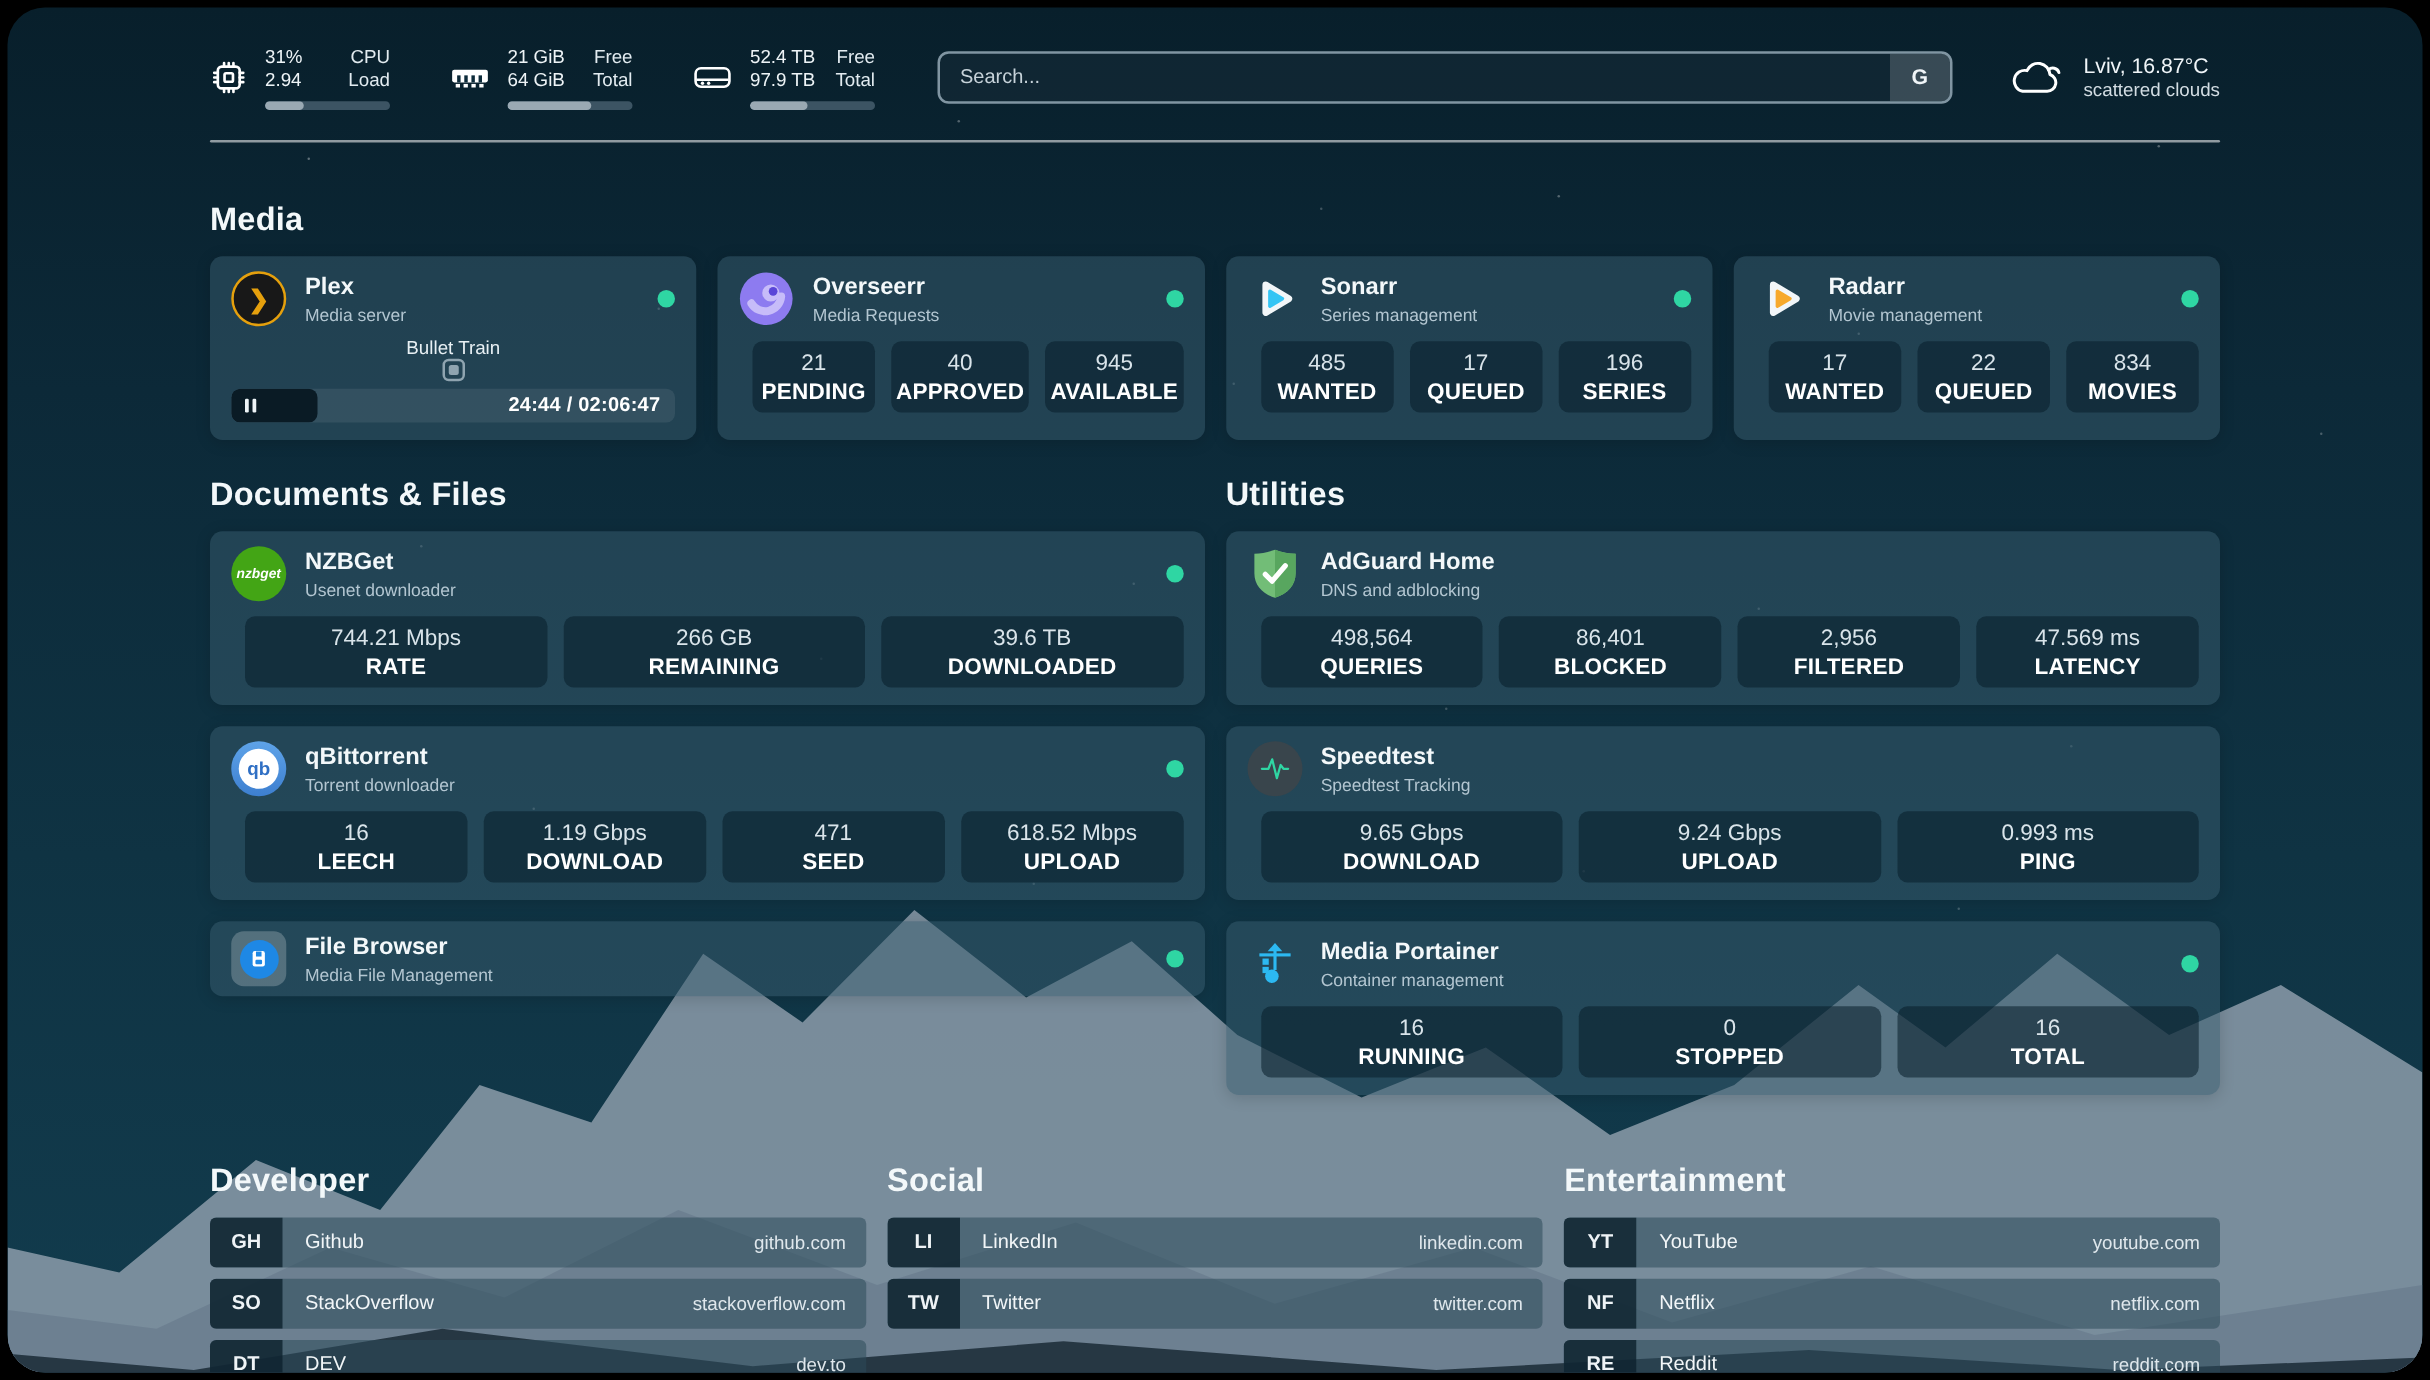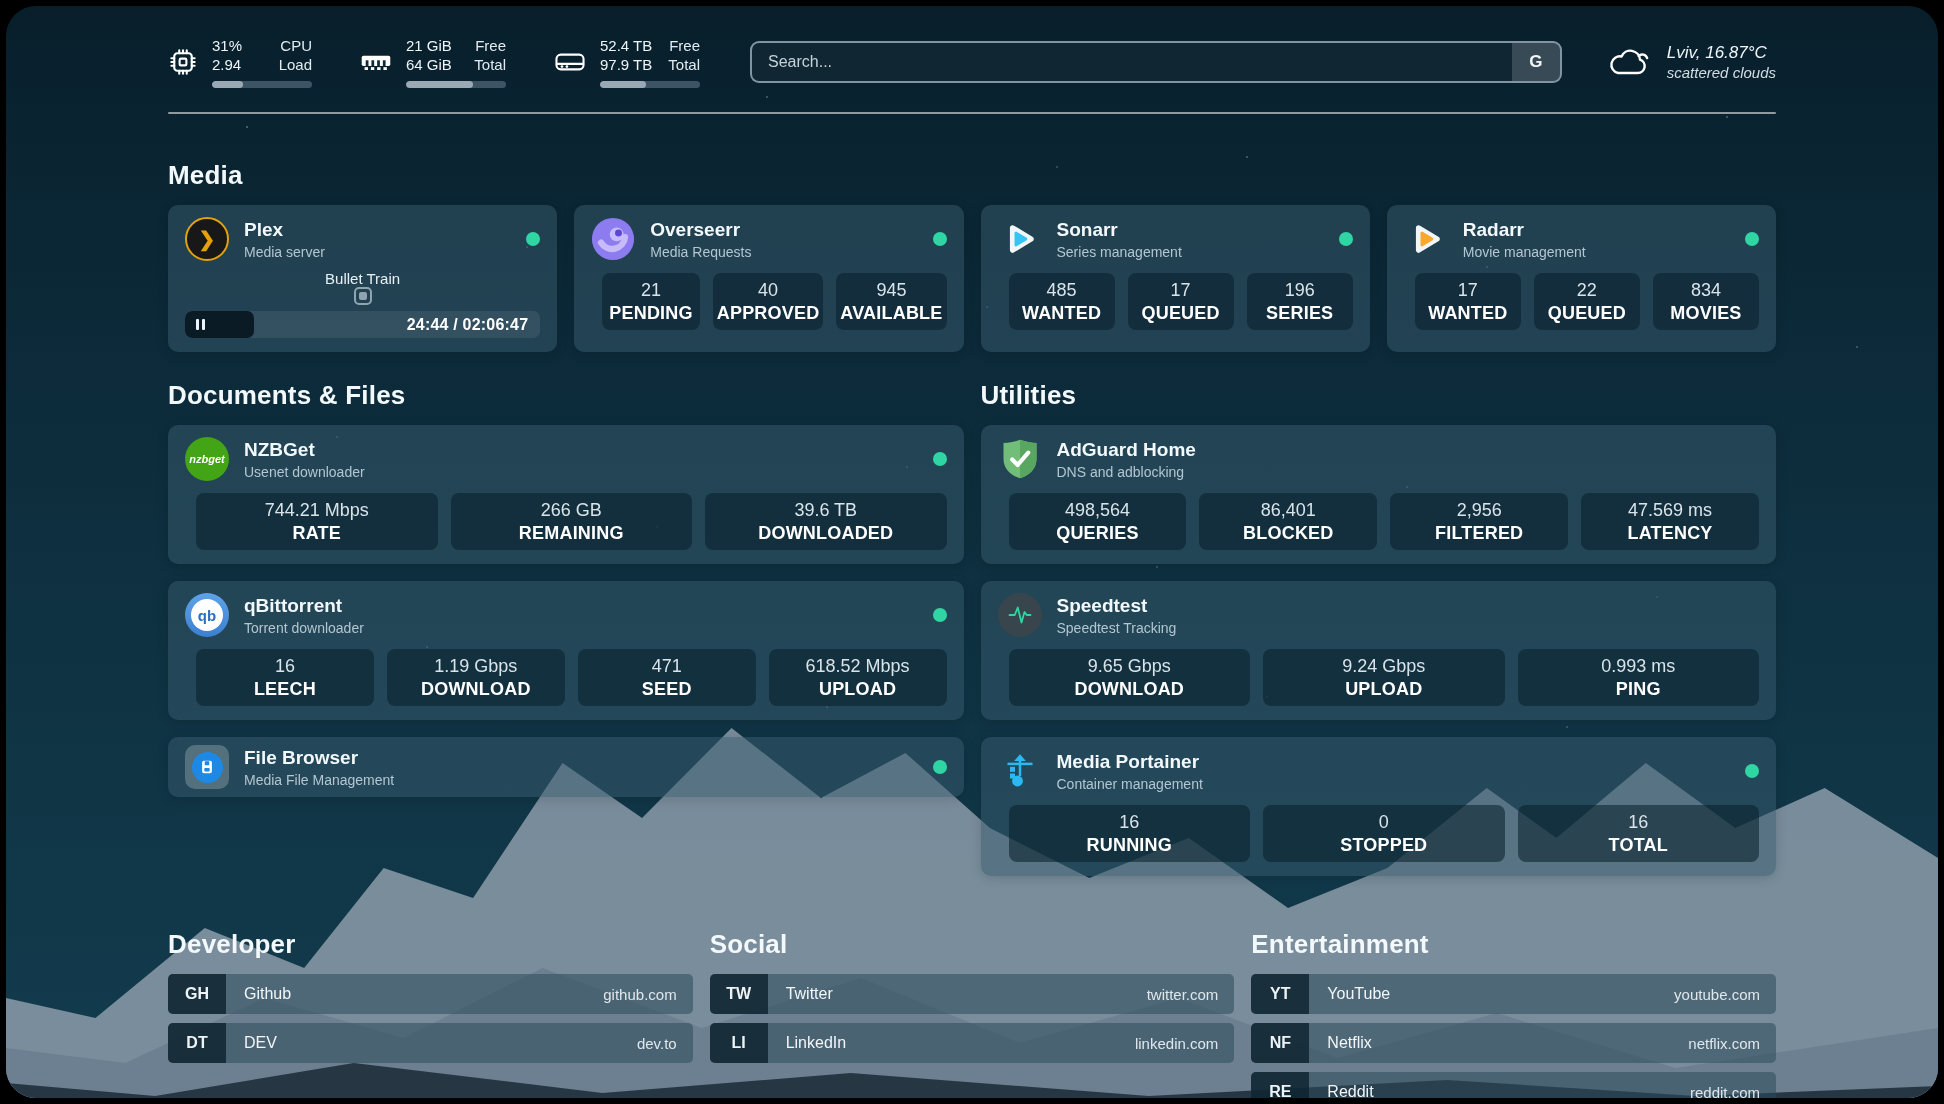--- a/index.html
+++ b/index.html
@@ -30,21 +30,21 @@
   .sys-row .lab{color:#e2ebf0;}
   .sys-bar{margin-top:7px;height:7px;border-radius:4px;background:#3c5463;overflow:hidden;}
   .sys-fill{height:100%;border-radius:4px;background:#9aa9b3;}
   .searchbar{flex:1;margin:0 46px 0 50px;height:38px;display:flex;align-items:center;
     border:2px solid rgba(158,178,190,.8);border-radius:9px;background:rgba(21,44,57,.55);overflow:hidden;}
   .searchbar input{flex:1;height:100%;background:transparent;border:none;outline:none;
     padding:0 16px;font-size:16px;color:#e6edf1;font-family:"Liberation Sans",sans-serif;}
   .searchbar input::placeholder{color:#c6d2d9;}
   .search-btn{width:48px;height:100%;border:none;cursor:pointer;background:rgba(255,255,255,.17);
     color:#f0f5f8;font-size:17px;font-weight:600;font-family:"Liberation Sans",sans-serif;}
-  .weather{display:flex;align-items:center;gap:15px;color:#f0f5f8;font-style:italic;}
+  .weather{display:flex;align-items:center;gap:15px;color:#f0f5f8;}
   .weather .w-main{font-size:17px;font-weight:500;line-height:21px;}
   .weather .w-sub{font-size:15px;color:#d3dde3;line-height:19px;}
   .divider{margin-top:24px;height:2px;background:rgba(255,255,255,.55);border-radius:1px;}
   
   .section-title{font-size:26px;font-weight:600;color:#f3f8fa;letter-spacing:.2px;}
   .mt-media{margin-top:46px;}
   .media-grid{margin-top:14px;display:grid;grid-template-columns:repeat(4,1fr);gap:17px;}
   .columns{margin-top:28px;display:grid;grid-template-columns:1fr 1fr;gap:18px 17px;}
   .col .section-title{margin-bottom:14px;}
   .col .card{margin-bottom:17px;}
@@ -512,38 +512,43 @@
 
     <div class="bookmarks">
       <div class="bm-col">
         <div class="section-title">Developer</div>
         <div class="bm-row">
           <span class="bm-abbr">GH</span>
           <span class="bm-name">Github</span>
           <span class="bm-url">github.com</span>
         </div>
         <div class="bm-row">
+          <span class="bm-abbr">SO</span>
+          <span class="bm-name">StackOverflow</span>
+          <span class="bm-url">stackoverflow.com</span>
+        </div>
+        <div class="bm-row">
           <span class="bm-abbr">DT</span>
           <span class="bm-name">DEV</span>
           <span class="bm-url">dev.to</span>
         </div>
       </div>
 
       <div class="bm-col">
         <div class="section-title">Social</div>
         <div class="bm-row">
+          <span class="bm-abbr">LI</span>
+          <span class="bm-name">LinkedIn</span>
+          <span class="bm-url">linkedin.com</span>
+        </div>
+        <div class="bm-row">
           <span class="bm-abbr">TW</span>
           <span class="bm-name">Twitter</span>
           <span class="bm-url">twitter.com</span>
         </div>
-        <div class="bm-row">
-          <span class="bm-abbr">LI</span>
-          <span class="bm-name">LinkedIn</span>
-          <span class="bm-url">linkedin.com</span>
-        </div>
       </div>
 
       <div class="bm-col">
         <div class="section-title">Entertainment</div>
         <div class="bm-row">
           <span class="bm-abbr">YT</span>
           <span class="bm-name">YouTube</span>
           <span class="bm-url">youtube.com</span>
         </div>
         <div class="bm-row">

